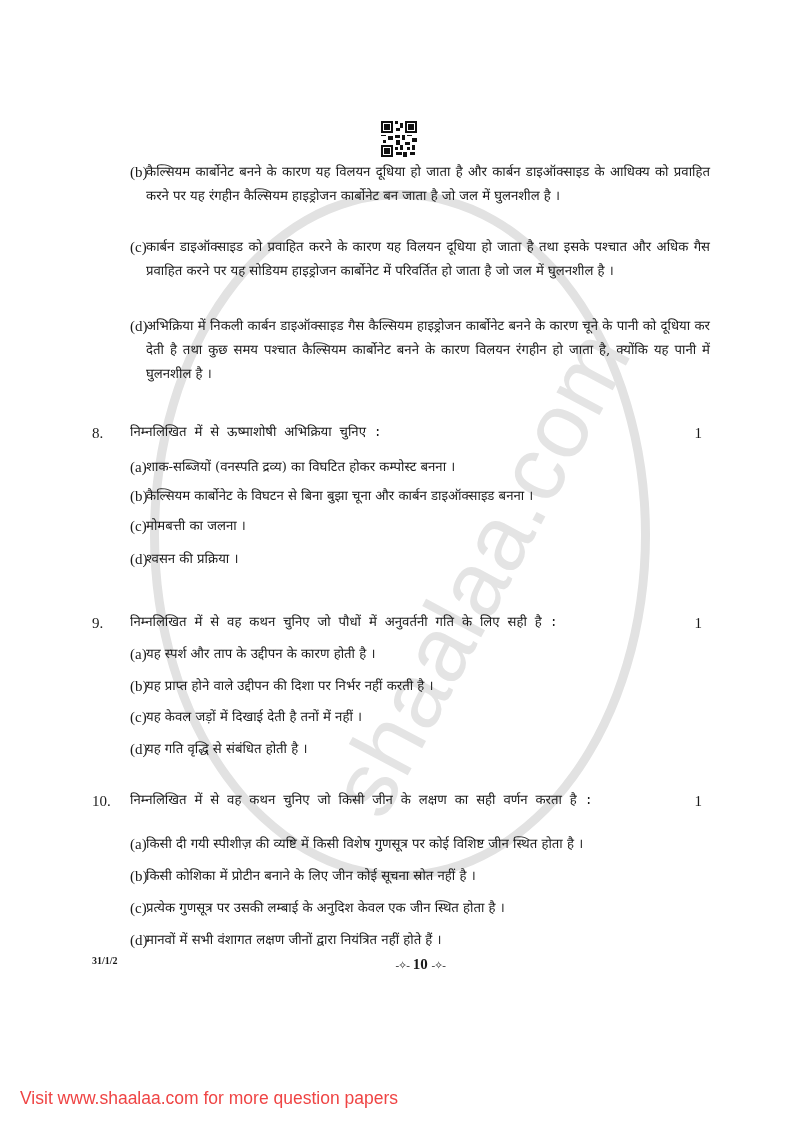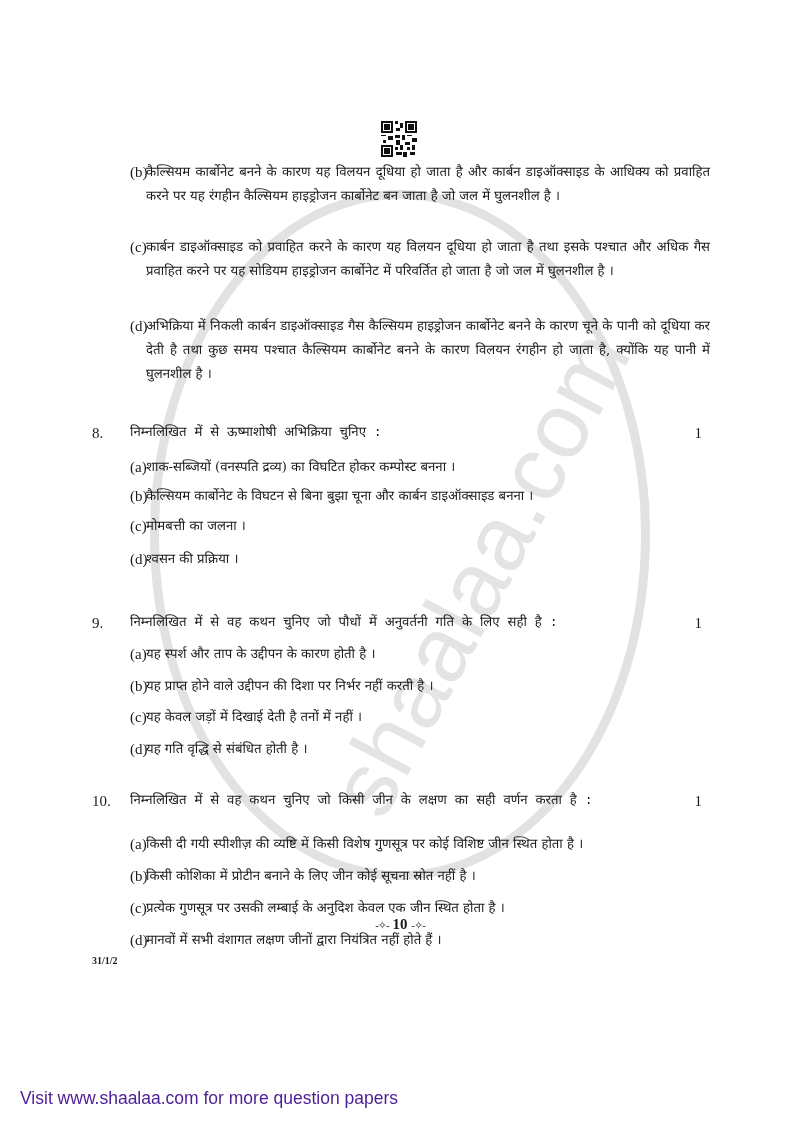--- a/index.html
+++ b/index.html
@@ -106,40 +106,40 @@
       position: absolute;
       left: 92px;
       top: 955px;
       font-family: "Liberation Serif", "DejaVu Serif", serif;
       font-weight: bold;
       font-size: 10px;
     }
     .footer-page {
       position: absolute;
       left: 355px;
-      top: 916px;
+      top: 956px;
       width: 90px;
-      text-align: center;
+      text-align: right;
       font-family: "Liberation Serif", "DejaVu Serif", serif;
       font-weight: bold;
       font-size: 15px;
       white-space: nowrap;
     }
     .footer-page .orn {
       font-size: 11px;
       font-weight: normal;
       letter-spacing: -1px;
     }
     .visit {
       position: absolute;
       left: 20px;
       top: 1088px;
       font-family: "Liberation Sans", "DejaVu Sans", sans-serif;
       font-size: 17.5px;
-      color: #4c1d95;
+      color: #ef4444;
     }
   </style>
 </head>
 <body>
 
 <div class="page">
 
   <div class="watermark-ring"></div>
   <div class="watermark-text">shaalaa.com</div>
 

